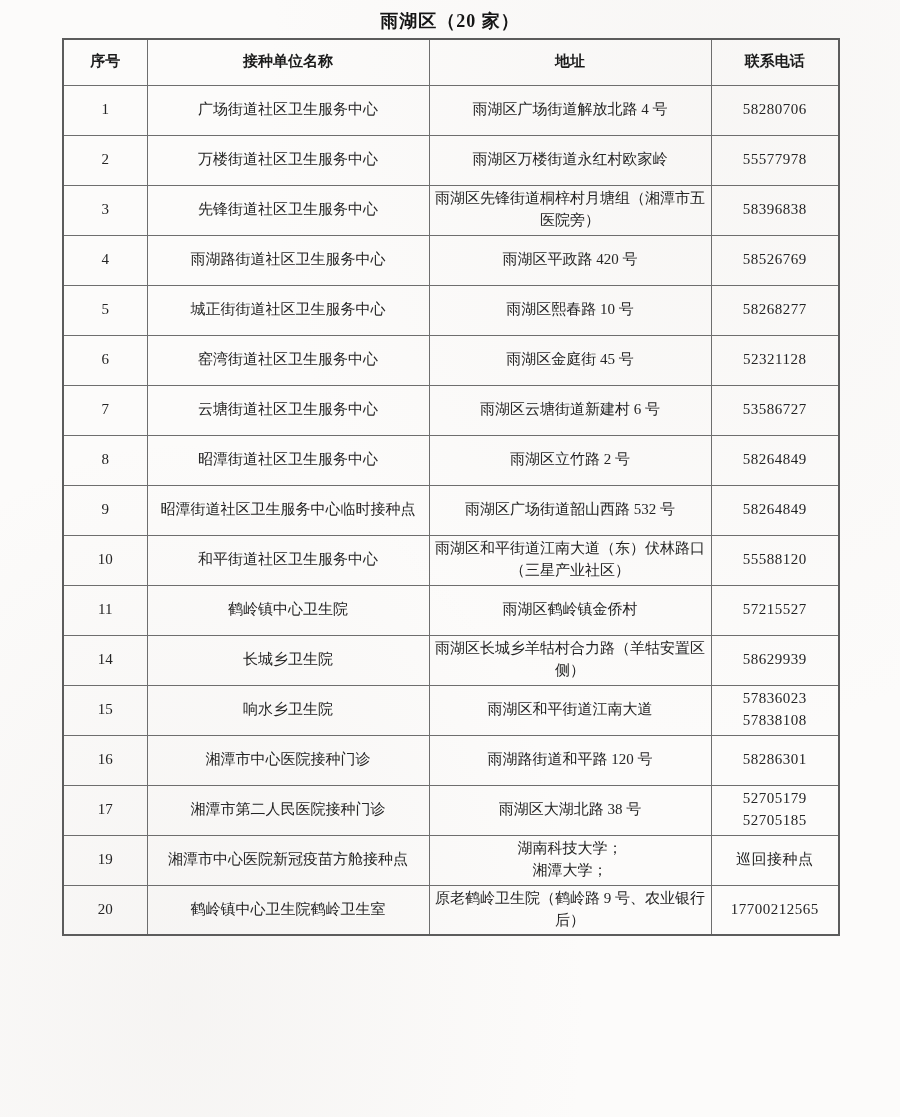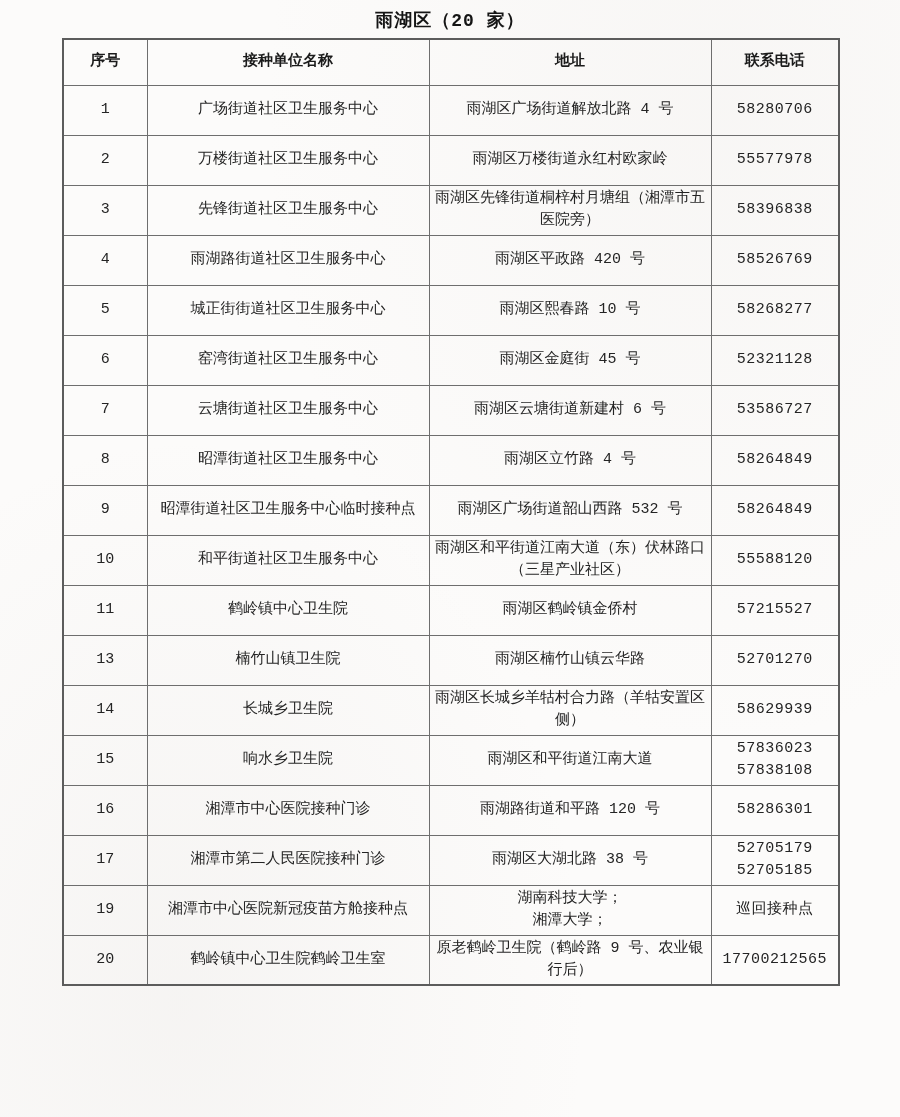--- a/index.html
+++ b/index.html
@@ -16,21 +16,20 @@
     overflow: hidden;
   }
   .page {
     width: 900px;
     height: 1117px;
     background:
       radial-gradient(ellipse at 20% 90%, rgba(200,195,190,0.12), transparent 40%),
       radial-gradient(ellipse at 80% 10%, rgba(210,205,200,0.10), transparent 45%),
       #fcfbfa;
     box-sizing: border-box;
-    font-family: Liberation Mono, monospace;
   }
   .title {
     margin: 0;
     padding-top: 8px;
     height: 30px;
     text-align: center;
     font-size: 18px;
     font-weight: bold;
     color: #151515;
     letter-spacing: 1px;
@@ -134,46 +133,40 @@
       </tr>
       <tr>
         <td class="cell-no">7</td>
         <td class="cell-name">云塘街道社区卫生服务中心</td>
         <td class="cell-addr">雨湖区云塘街道新建村 6 号</td>
         <td class="cell-phone">53586727</td>
       </tr>
       <tr>
         <td class="cell-no">8</td>
         <td class="cell-name">昭潭街道社区卫生服务中心</td>
-        <td class="cell-addr">雨湖区立竹路 4 号</td>
+        <td class="cell-addr">雨湖区立竹路 2 号</td>
         <td class="cell-phone">58264849</td>
       </tr>
       <tr>
         <td class="cell-no">9</td>
         <td class="cell-name">昭潭街道社区卫生服务中心临时接种点</td>
         <td class="cell-addr">雨湖区广场街道韶山西路 532 号</td>
         <td class="cell-phone">58264849</td>
       </tr>
       <tr>
         <td class="cell-no">10</td>
         <td class="cell-name">和平街道社区卫生服务中心</td>
         <td class="cell-addr">雨湖区和平街道江南大道（东）伏林路口（三星产业社区）</td>
         <td class="cell-phone">55588120</td>
       </tr>
       <tr>
         <td class="cell-no">11</td>
         <td class="cell-name">鹤岭镇中心卫生院</td>
         <td class="cell-addr">雨湖区鹤岭镇金侨村</td>
         <td class="cell-phone">57215527</td>
-      </tr>
-      <tr>
-        <td class="cell-no">13</td>
-        <td class="cell-name">楠竹山镇卫生院</td>
-        <td class="cell-addr">雨湖区楠竹山镇云华路</td>
-        <td class="cell-phone">52701270</td>
       </tr>
       <tr>
         <td class="cell-no">14</td>
         <td class="cell-name">长城乡卫生院</td>
         <td class="cell-addr">雨湖区长城乡羊牯村合力路（羊牯安置区侧）</td>
         <td class="cell-phone">58629939</td>
       </tr>
       <tr>
         <td class="cell-no">15</td>
         <td class="cell-name">响水乡卫生院</td>

